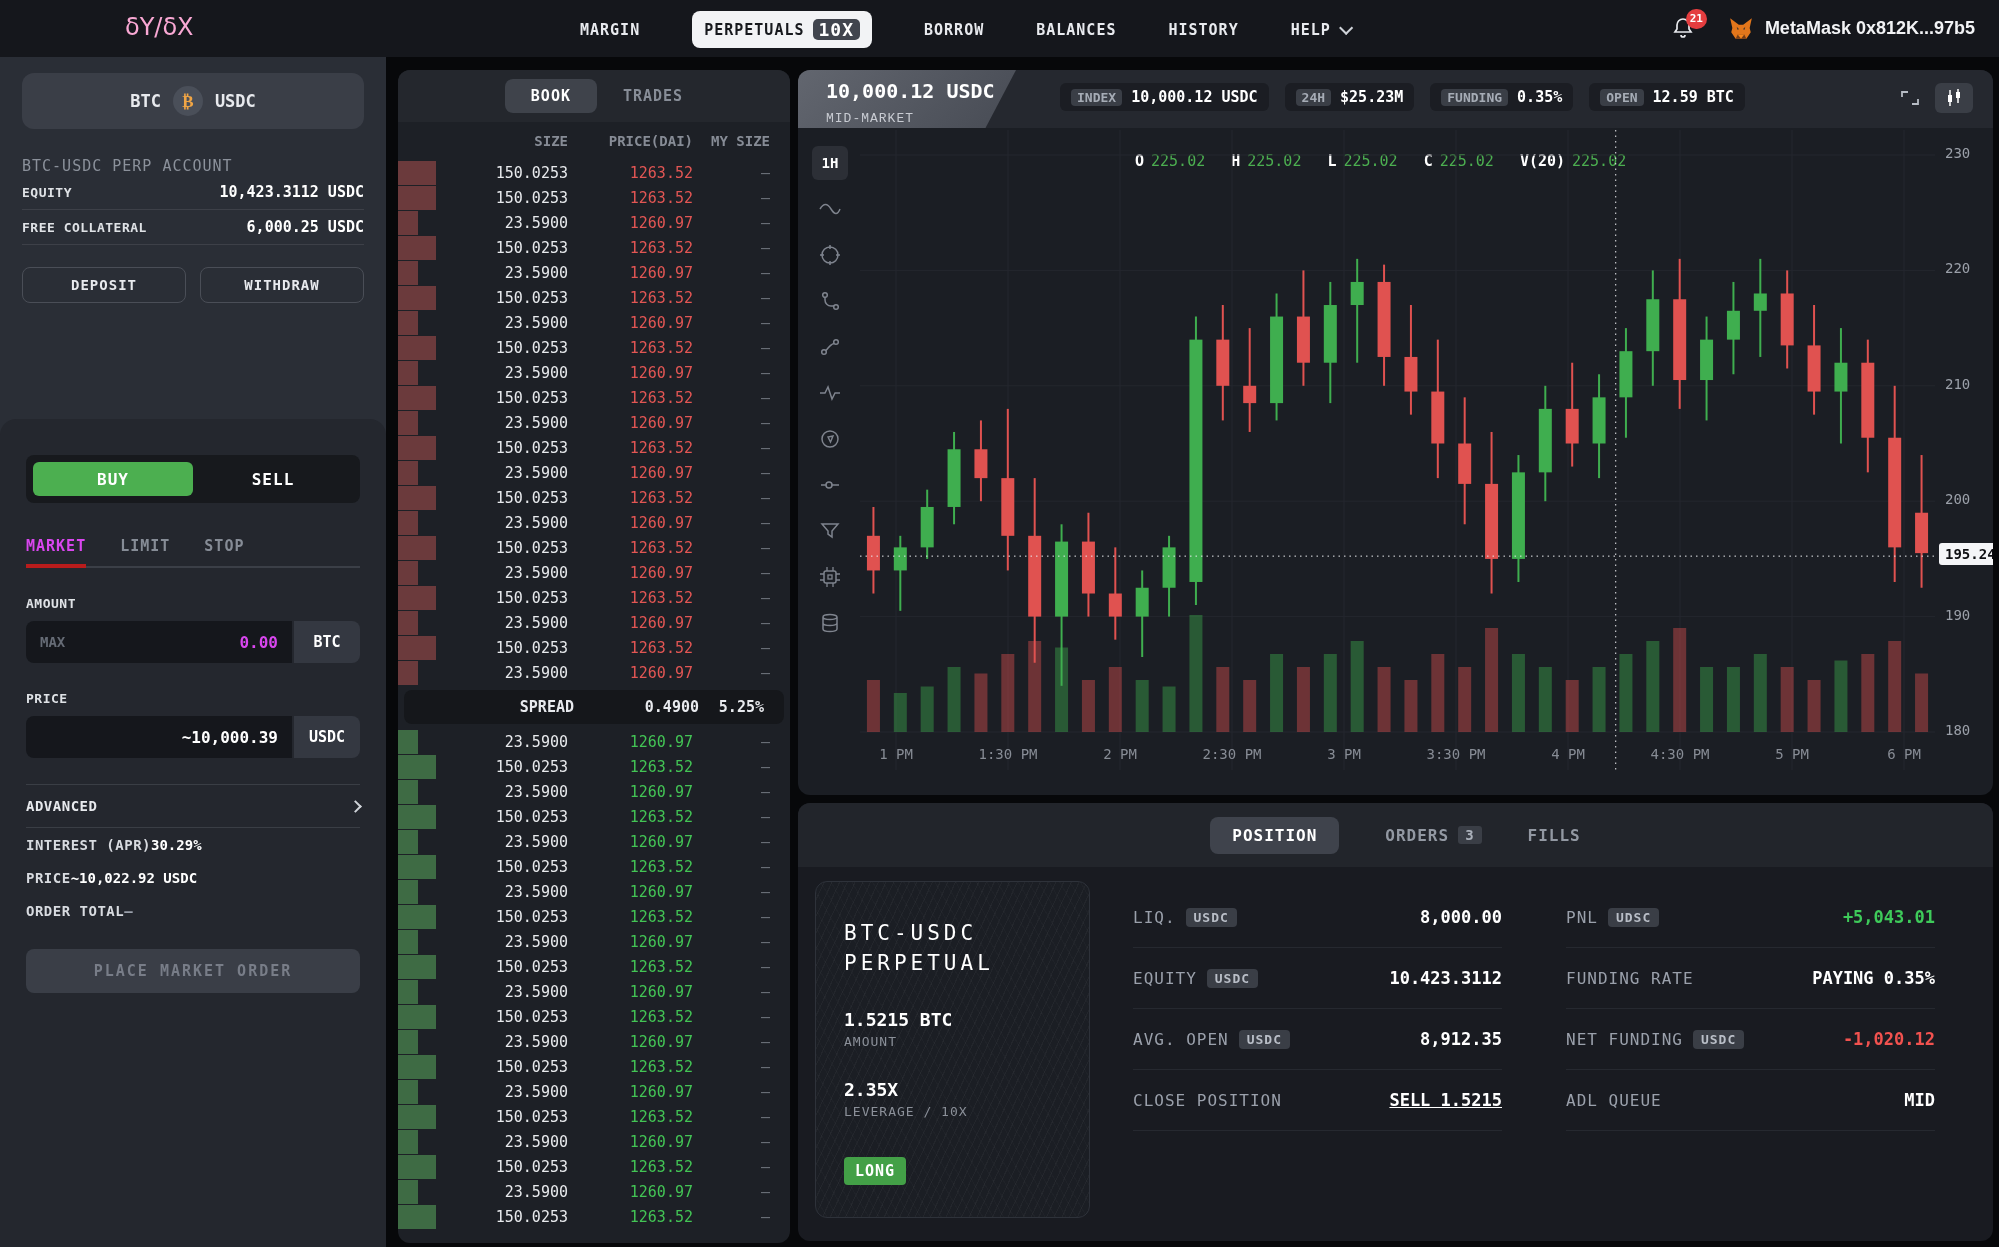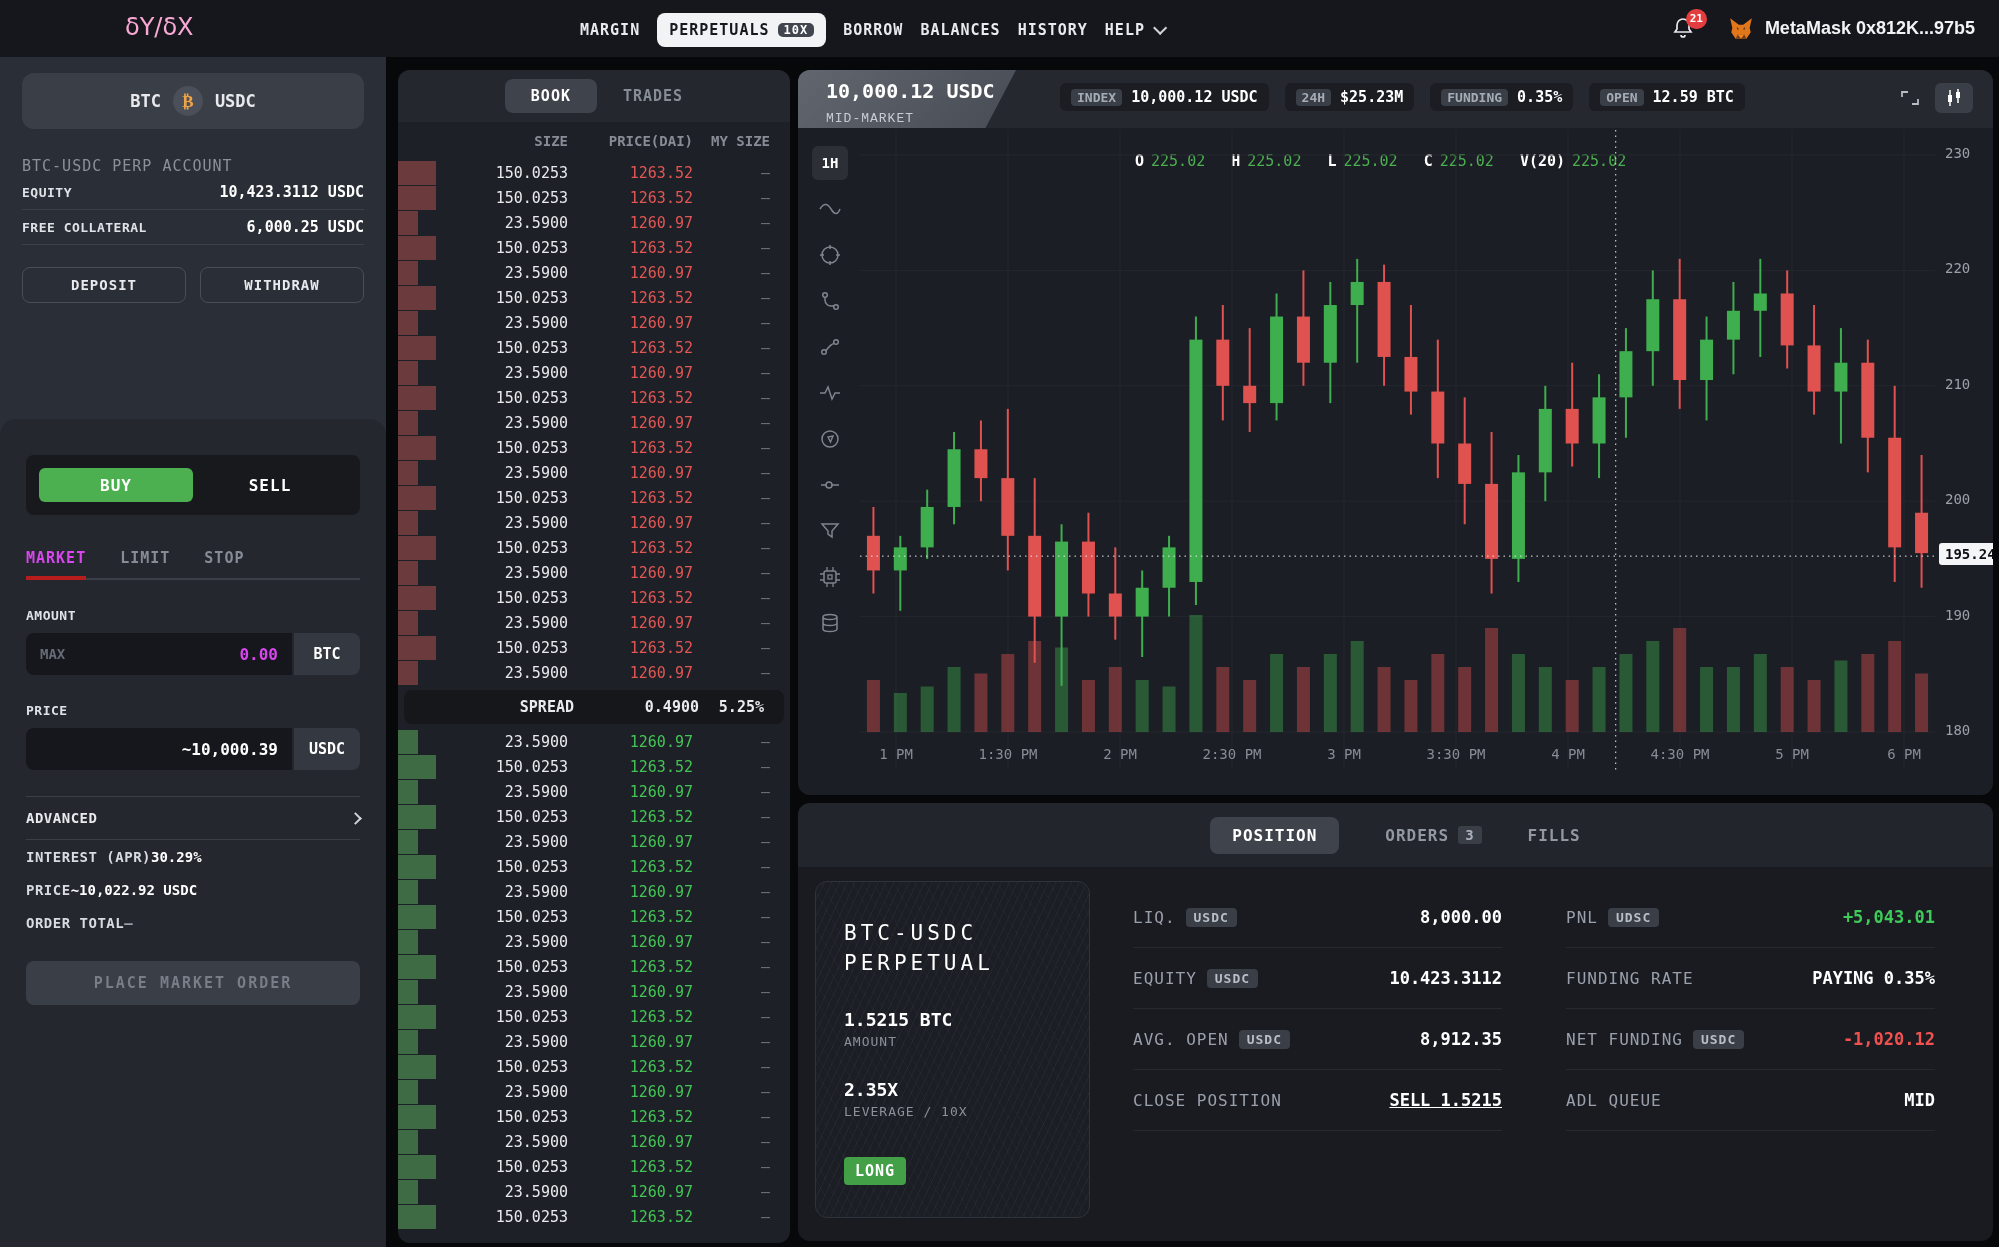--- a/index.html
+++ b/index.html
@@ -3,42 +3,42 @@
 <meta charset="utf-8">
 <style>
   * { box-sizing: border-box; margin: 0; padding: 0; }
   html,body { width:1999px; height:1247px; overflow:hidden; }
   body { background:#07080a; font-family:"DejaVu Sans Mono", monospace; color:#e8eaee; position:relative; }
   .panel { position:absolute; border-radius:12px; overflow:hidden; }
 
   
   #nav { position:absolute; left:0; top:0; width:1999px; height:57px; background:#15171c; z-index:5; }
   .logo { position:absolute; left:125px; top:13px; font-family:"DejaVu Sans", sans-serif; font-size:24px; color:#f9a8d4; }
-  .nav-items { position:absolute; left:580px; top:0; height:59px; display:flex; align-items:center; gap:17px;justify-content:flex-end; }
+  .nav-items { position:absolute; left:580px; top:0; height:59px; display:flex; align-items:center; gap:52px;justify-content:flex-end; }
   .nav-item { font-size:15px; font-weight:bold; letter-spacing:1px; color:#e8eaee; cursor:pointer; display:flex; align-items:center; gap:8px; }
   .nav-item.active { background:#f2f3f5; color:#17191d; border-radius:8px; padding:8px 12px; }
-  .nav-badge { background:#41454e; color:#fff; border-radius:5px; padding:0 6px; font-size:12px; font-weight:bold; }
+  .nav-badge { background:#41454e; color:#fff; border-radius:5px; padding:0 6px; font-size:18px; font-weight:bold; }
   .nav-right { position:absolute; right:24px; top:0; height:57px; display:flex; align-items:center; gap:30px; }
   .bell-wrap { position:relative; width:26px; height:26px; }
   .bell-badge { position:absolute; top:-7px; right:-10px; min-width:20px; height:20px; border-radius:10px; background:#e43d3f; color:#fff; font-size:11px; font-weight:bold; display:flex; align-items:center; justify-content:center; padding:0 4px; }
   .wallet { display:flex; align-items:center; gap:10px; font-family:"Liberation Sans", sans-serif; font-size:18px; font-weight:bold; color:#f2f3f5; }
   .chev { display:inline-block; width:10px; height:10px; border-right:2px solid #cfd3d9; border-bottom:2px solid #cfd3d9; transform:rotate(45deg) translateY(-3px); }
 
   
   #sidebar { position:absolute; left:0; top:57px; width:386px; height:1190px; background:#2a2e36; }
   .pair-box { margin:16px 22px 0; height:56px; background:#3a3e47; border-radius:12px; display:flex; align-items:center; justify-content:center; gap:12px; font-size:17px; font-weight:bold; cursor:pointer; }
   .coin { width:30px; height:30px; border-radius:50%; background:#4a4f59; color:#f0a545; font-size:17px; font-weight:bold; display:flex; align-items:center; justify-content:center; }
   .acct-title { margin:28px 22px 0; font-size:15px; color:#8b919b; letter-spacing:1px; }
   .acct-row { margin:0 22px; height:35px; display:flex; align-items:center; justify-content:space-between; border-bottom:1px solid rgba(255,255,255,0.09); }
   .acct-row .lbl { font-size:13px; font-weight:bold; color:#dfe2e6; letter-spacing:0.5px; }
   .acct-row .val { font-size:15px; font-weight:bold; color:#fff; }
   .dw-row { margin:22px 22px 0; display:flex; gap:14px; }
   .dw-btn { flex:1; height:36px; border:1px solid #4a4e57; border-radius:8px; background:transparent; color:#e8eaee; font-family:"DejaVu Sans Mono", monospace; font-size:14px; font-weight:bold; letter-spacing:1px; display:flex; align-items:center; justify-content:center; cursor:pointer; }
   .order-card { position:absolute; left:0; right:0; top:362px; bottom:0; background:#24272e; border-radius:16px 16px 0 0; padding:36px 26px 0; }
-  .bs-seg { background:#17191d; border-radius:8px; padding:13px; display:flex; }
+  .bs-seg { background:#17191d; border-radius:8px; padding:7px; display:flex; }
   .bs-btn { flex:1; height:34px; border-radius:6px; font-size:16px; font-weight:bold; letter-spacing:1px; display:flex; align-items:center; justify-content:center; cursor:pointer; color:#fff; }
   .bs-btn.buy { background:#4caf50; }
   .type-tabs { margin-top:34px; display:flex; gap:34px; border-bottom:2px solid #3b3f47; }
   .type-tab { font-size:15px; font-weight:bold; letter-spacing:1px; color:#868c96; padding-bottom:9px; cursor:pointer; }
   .type-tab.active { color:#d946ef; border-bottom:4px solid #b91c1c; margin-bottom:-2px; }
   .fld-label { margin-top:28px; font-size:13px; font-weight:bold; color:#dfe2e6; letter-spacing:0.5px; }
   .inp-row { margin-top:10px; display:flex; }
   .inp-box { flex:1; height:42px; background:#15171c; border-radius:8px 0 0 8px; display:flex; align-items:center; padding:0 14px; }
   .unit-box { width:66px; height:42px; background:#343841; border-radius:0 8px 8px 0; margin-left:2px; display:flex; align-items:center; justify-content:center; font-size:15px; font-weight:bold; color:#fff; }
   .max { font-size:14px; color:#666c76; font-weight:bold; }

